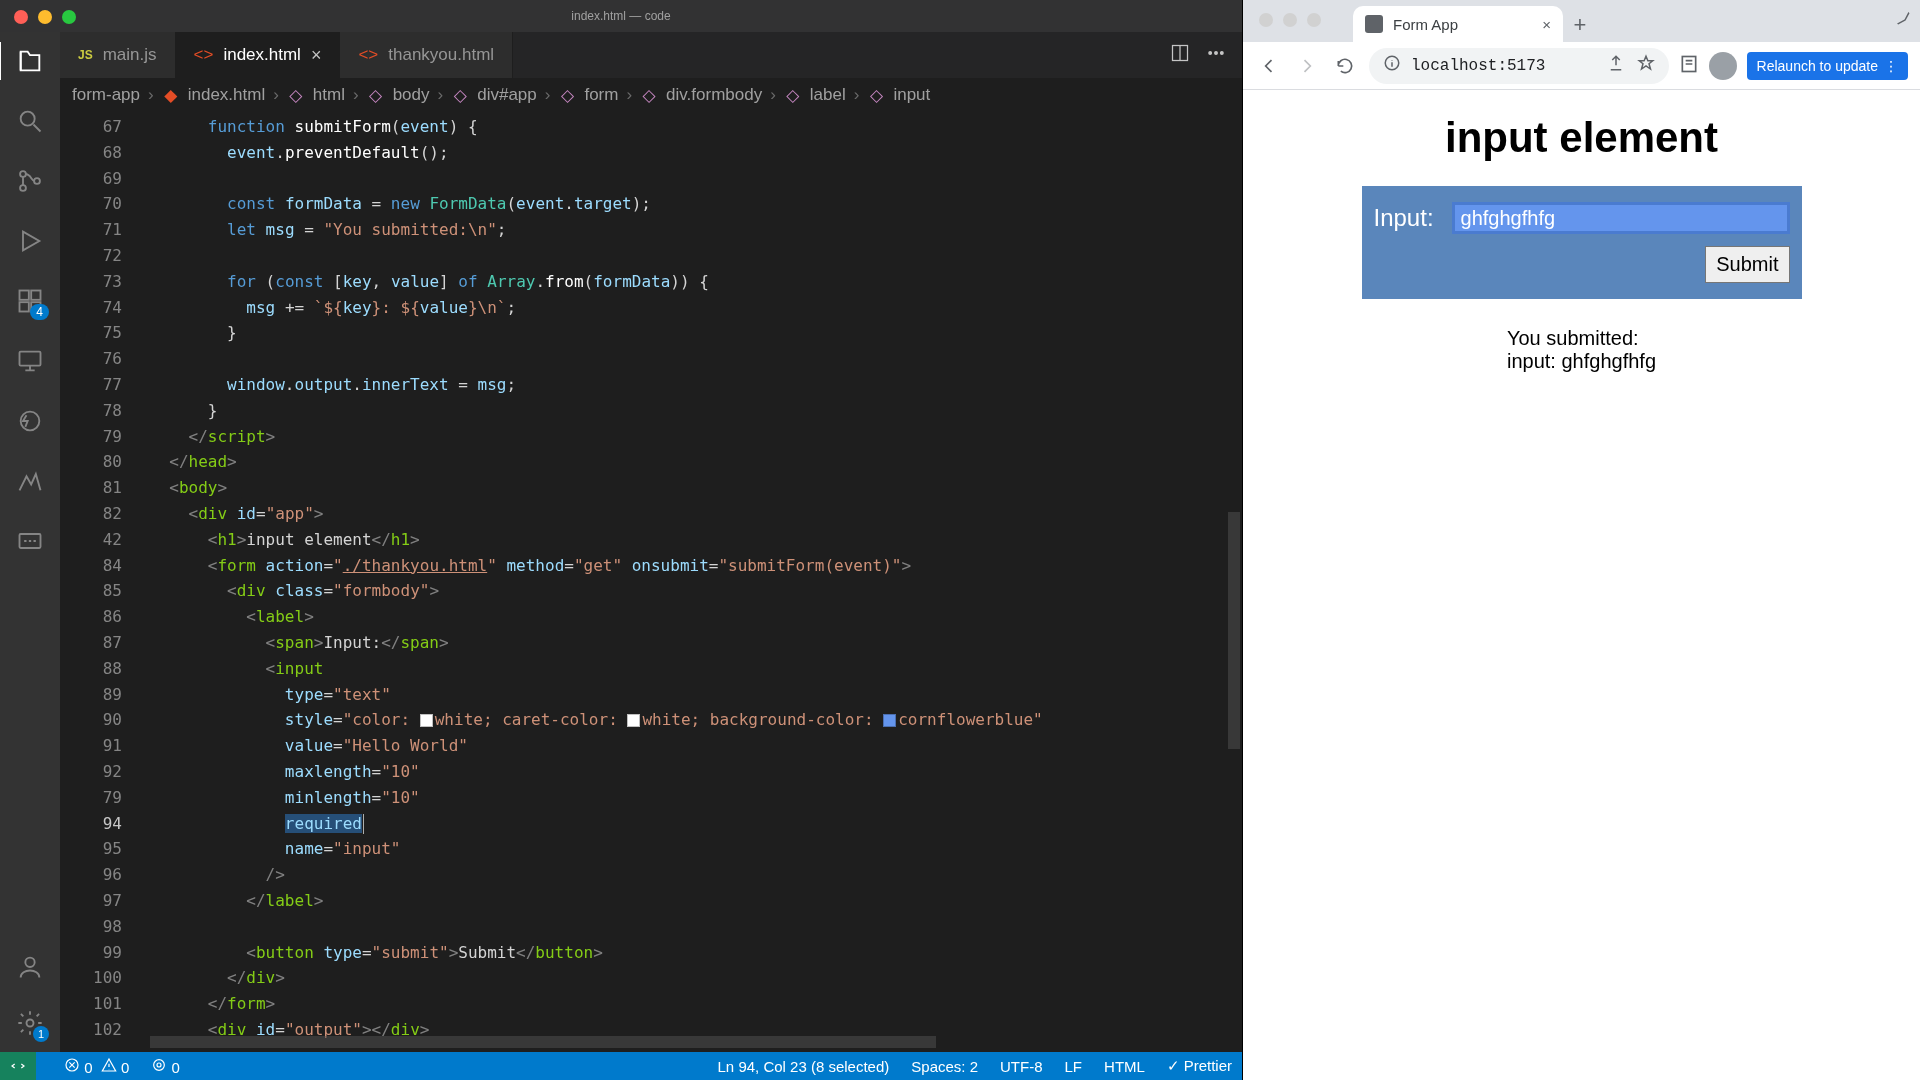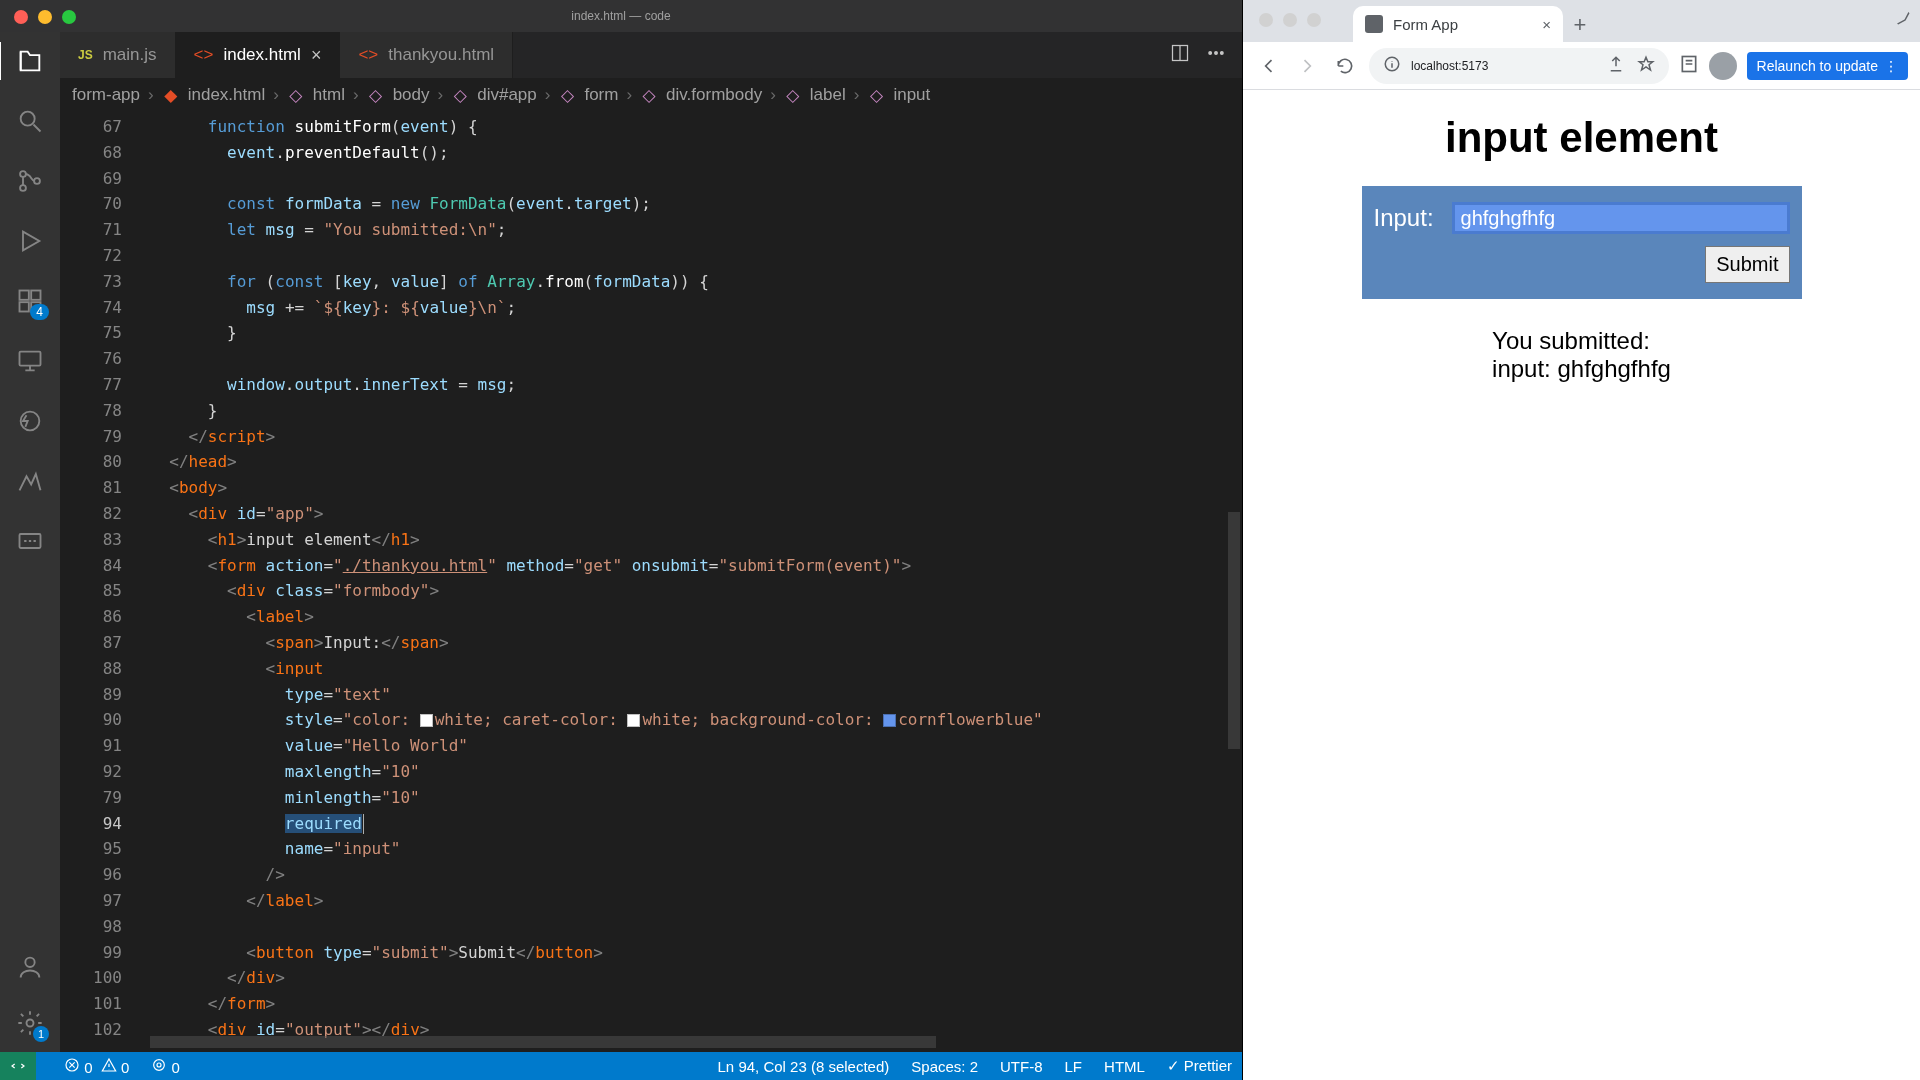--- a/index.html
+++ b/index.html
@@ -43,21 +43,21 @@
   .gutter { width:90px; text-align:right; color:#858585; padding-right:28px; user-select:none; padding-top:2px; }
   .gutter .ln.cur { color:#c6c6c6; }
   .codelines { flex:1; color:#d4d4d4; white-space:pre; padding-top:2px; position:relative; }
   .codelines .line { height:25.8px; }
   .tk-kw { color:#569cd6; }
   .tk-fn { color:#ffffff; }
   .tk-var { color:#9cdcfe; }
   .tk-type { color:#4ec9b0; }
   .tk-str { color:#ce9178; }
   .tk-pun { color:#d4d4d4; }
-  .tk-tag { color:#f97316; }
+  .tk-tag { color:#84cc16; }
   .tk-attr { color:#9cdcfe; }
   .tk-brkt { color:#808080; }
   .swatch { display:inline-block; width:13px; height:13px; margin-right:2px; vertical-align:middle; border:1px solid #00000040; }
   .sel { background:#264f78; }
   .cursor { display:inline-block; width:1px; height:20px; background:#aeafad; vertical-align:middle; margin-left:1px; }
 
   .statusbar { height:28px; background:#007acc; color:#fff; display:flex; align-items:center; font-size:15px; padding:0 10px; gap:22px; }
   .statusbar .right { margin-left:auto; display:flex; gap:22px; align-items:center;justify-content:center; }
   .statusbar .remote { background:#16825d; height:28px; display:flex; align-items:center; padding:0 10px; margin:0 6px 0 -10px; }
   .sicon { display:inline-flex; align-items:center; }
@@ -75,34 +75,34 @@
   .btab { background:#fff; border-radius:10px 10px 0 0; height:36px; display:flex; align-items:center; gap:10px; padding:0 12px; font-size:15px; color:#3c4043; width:210px; }
   .btab .favicon { width:18px; height:18px; border-radius:3px; background:#5f6368; }
   .btab .x { margin-left:auto; color:#5f6368; }
   .btabs-add { width:34px; height:34px; display:flex; align-items:center; justify-content:center; color:#5f6368; font-size:22px; }
   .bmenu { position:absolute; right:12px; top:8px; color:#5f6368; transform:rotate(45deg); font-size:18px; }
 
   .btoolbar { height:48px; background:#fff; display:flex; align-items:center; gap:10px; padding:0 12px; border-bottom:1px solid #dadce0; }
   .bnav { width:28px; height:28px; display:flex; align-items:center; justify-content:center; color:#5f6368; }
   .bnav svg { width:20px; height:20px; stroke:#5f6368; fill:none; stroke-width:2; }
   .bnav.disabled { opacity:.4; }
-  .addr { flex:1; height:36px; background:#f1f3f4; border-radius:18px; display:flex; align-items:center; gap:10px; padding:0 14px; font-size:12px; color:#202124; }
+  .addr { flex:1; height:36px; background:#f1f3f4; border-radius:18px; display:flex; align-items:center; gap:10px; padding:0 14px; font-size:16px; color:#202124;font-family:Liberation Mono, monospace; }
   .addr .info { width:18px; height:18px; }
   .addr .right { margin-left:auto; display:flex; gap:12px; color:#5f6368; }
   .relaunch { background:#1a73e8; color:#fff; border-radius:4px; padding:6px 10px; font-size:14px; display:flex; align-items:center; gap:6px; }
   .avatar { width:28px; height:28px; border-radius:50%; background:#9aa0a6; }
 
   .page { flex:1; background:#fff; display:flex; flex-direction:column; align-items:center; padding-top:24px; }
   .page h1 { font-size:42px; font-weight:800; margin-bottom:24px; }
   .formbody { background:#5a86bb; width:440px; padding:16px 12px; }
   .formrow { display:flex; align-items:center; gap:18px; }
   .formrow .lbl { color:#fff; font-size:24px; }
   .formrow input { flex:1; height:32px; background:#6495ed; border:3px solid #4a7bd0; color:#fff; font-size:20px; padding:0 6px; font-family:inherit; }
   .submit { margin-top:12px; float:right; background:#efefef; border:1px solid #767676; padding:6px 10px; font-size:20px; font-family:inherit; }
-  .output { margin-top:28px; font-size:24px; white-space:pre-line; text-align:left; }
+  .output { margin-top:28px; font-size:20px; white-space:pre-line; text-align:left; }
 </style>
 </head>
 <body>
 
 <div class="screen">
 
   <div class="vscode">
     <div class="titlebar">
       <div class="traffic">
         <div class="tl" style="background:#ff5f57"></div>
@@ -256,21 +256,21 @@
               <div class="ln">73</div>
               <div class="ln">74</div>
               <div class="ln">75</div>
               <div class="ln">76</div>
               <div class="ln">77</div>
               <div class="ln">78</div>
               <div class="ln">79</div>
               <div class="ln">80</div>
               <div class="ln">81</div>
               <div class="ln">82</div>
-              <div class="ln">83</div>
+              <div class="ln">42</div>
               <div class="ln">84</div>
               <div class="ln">85</div>
               <div class="ln">86</div>
               <div class="ln">87</div>
               <div class="ln">88</div>
               <div class="ln">89</div>
               <div class="ln">90</div>
               <div class="ln">91</div>
               <div class="ln">92</div>
               <div class="ln">79</div>

